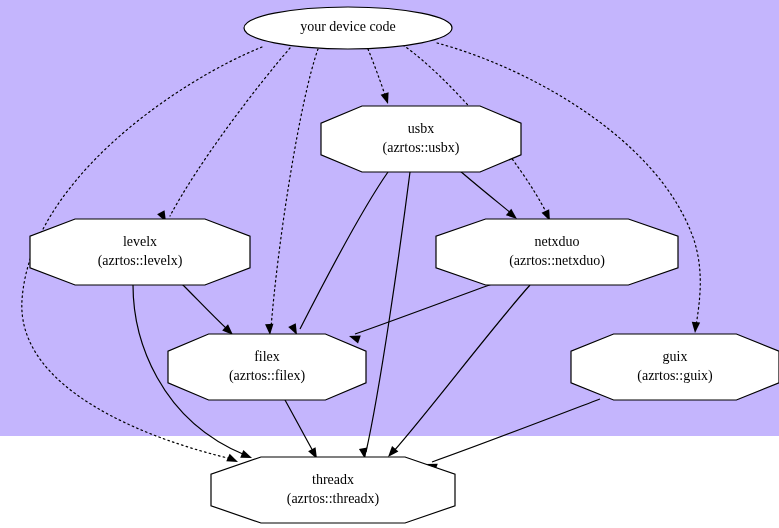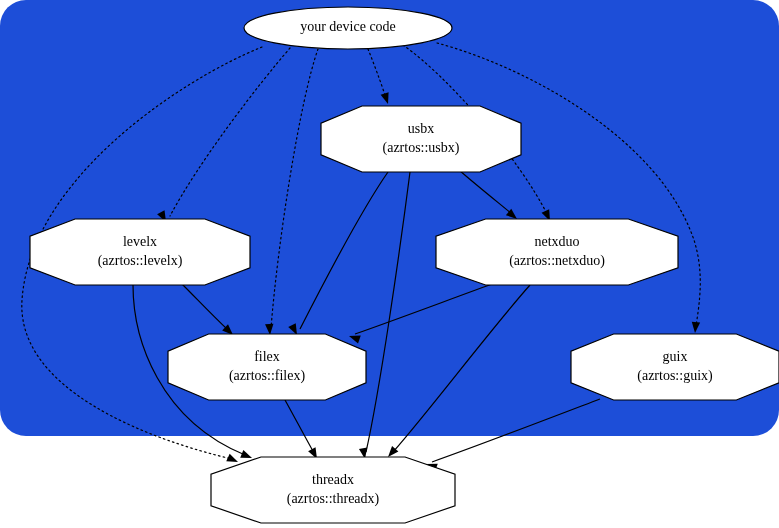--- a/index.html
+++ b/index.html
@@ -10,22 +10,21 @@
   body {
     width: 779px;
     height: 528px;
     overflow: hidden;
     font-family: "Liberation Serif", "DejaVu Serif", serif;
   }
   #graph-root {
     position: relative;
     width: 779px;
     height: 436px;
-    background: #1d4ed8;
-    border-radius: 26px;
+    background: #c4b5fd;
   }
   svg#graph {
     display: block;
     width: 779px;
     height: 528px;
   }
   .node-shape {
     fill: #ffffff;
     stroke: #000000;
     stroke-width: 1.2;

